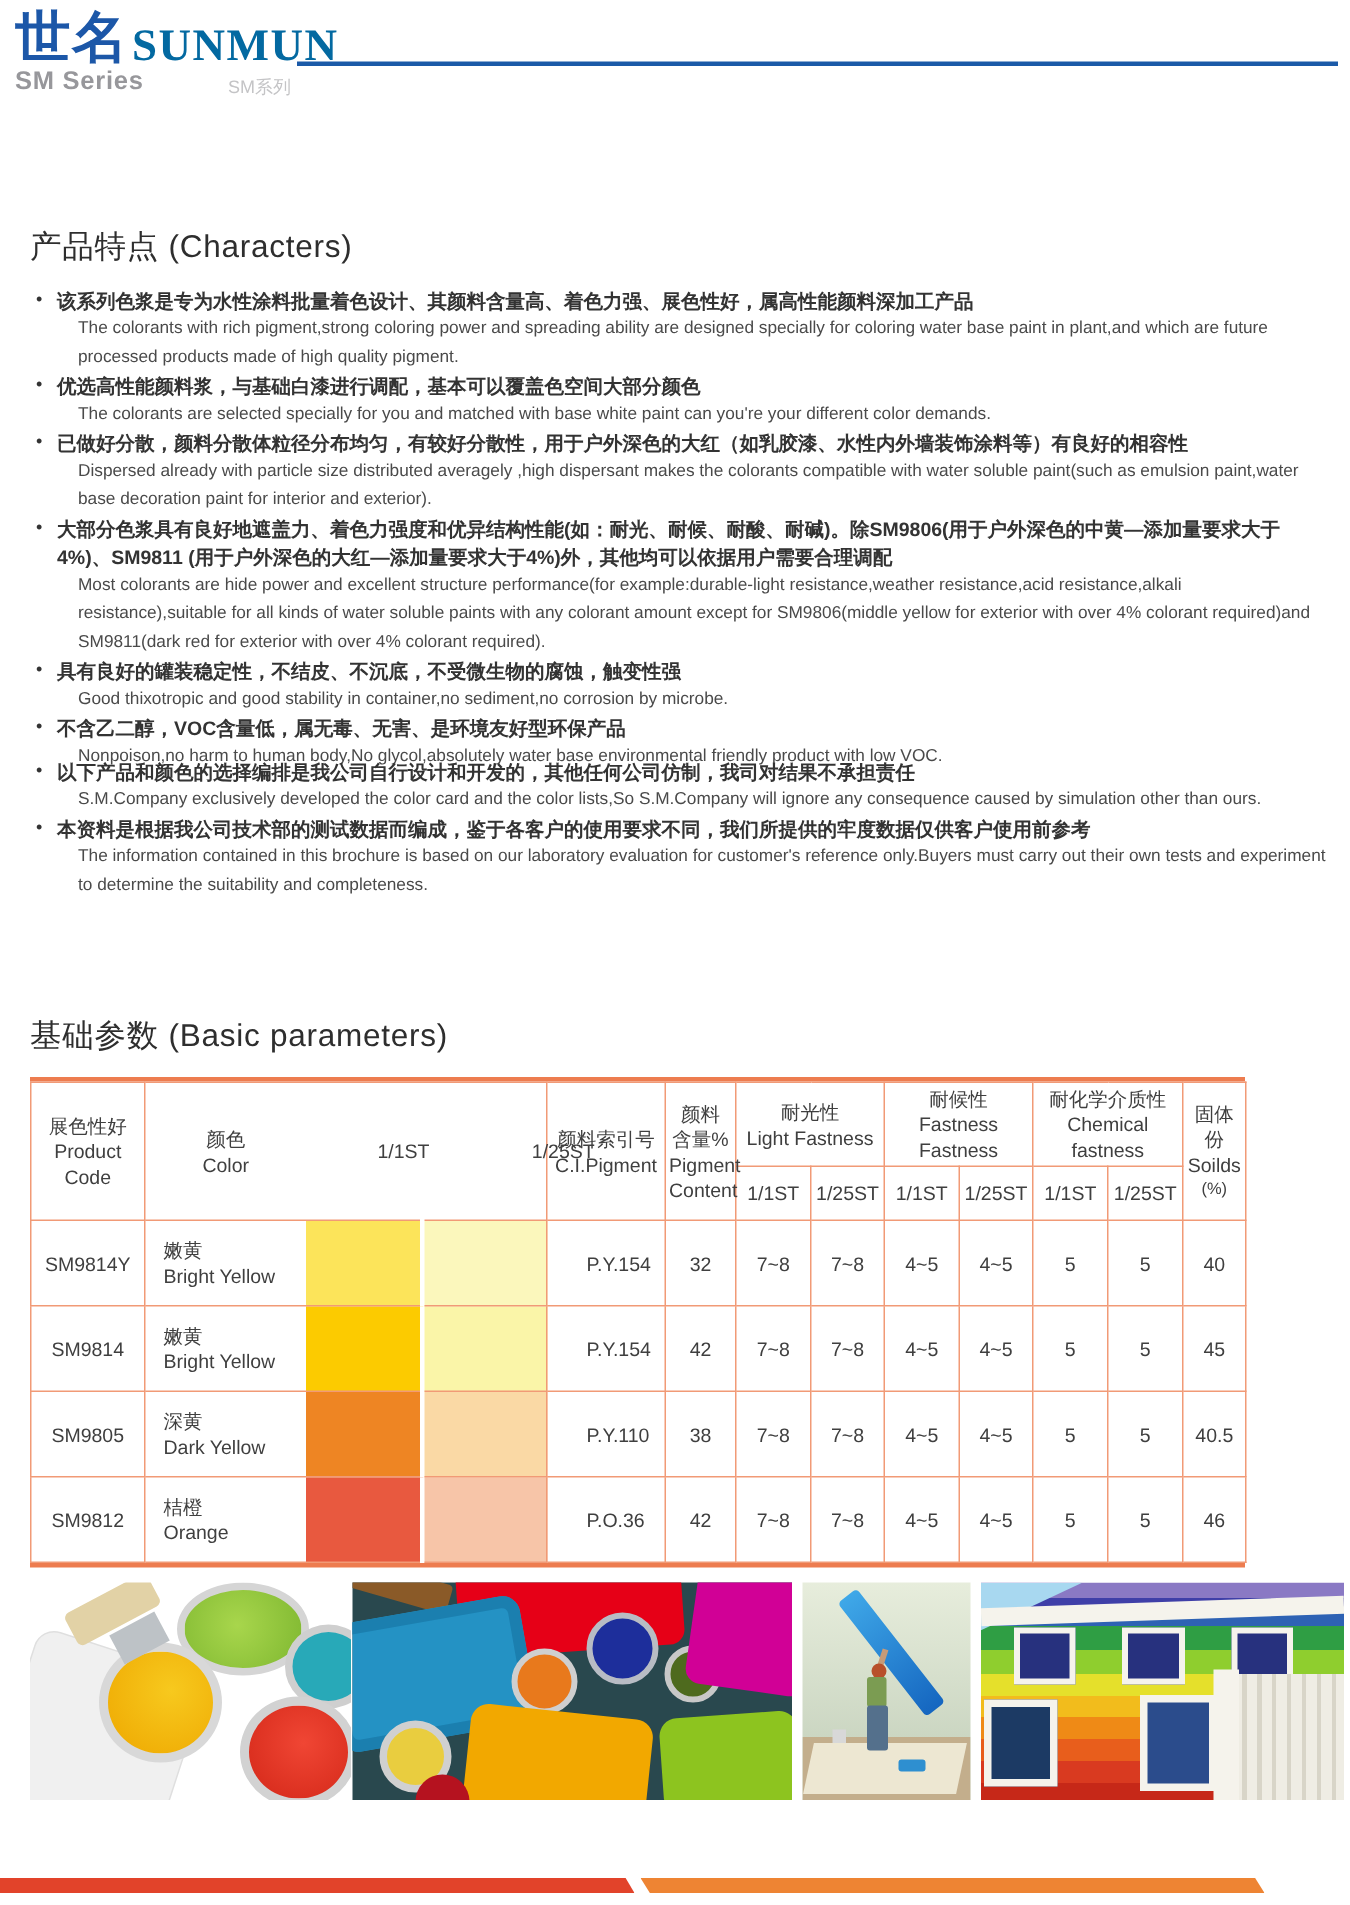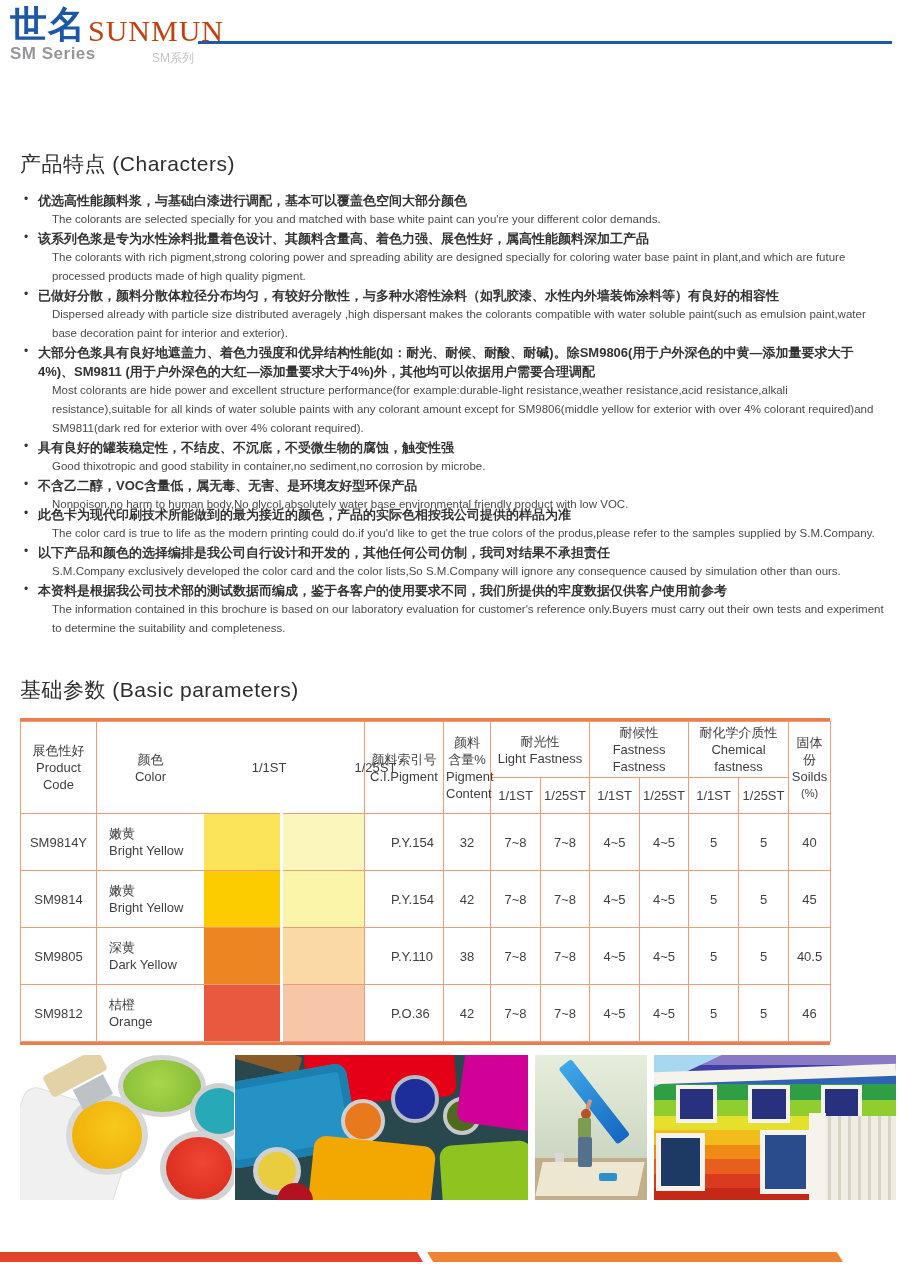--- a/index.html
+++ b/index.html
@@ -6,21 +6,21 @@
   html,body { margin:0; padding:0; background:#ffffff; }
   .page {
     position:relative; width:900px; height:1270px; background:#fff;
     font-family:"Liberation Sans", sans-serif; overflow:hidden; margin:0 auto;
   }
 
   
   .logo-cn { position:absolute; left:10px; top:6px; font-size:37px; font-weight:bold;
              color:#1C57A8; letter-spacing:1px; line-height:1; }
   .logo-en { position:absolute; left:88px; top:16px; font-family:"Liberation Serif", serif;
-             font-size:30px; font-weight:normal; color:#c2410c; line-height:1; letter-spacing:1px; }
+             font-size:30px; font-weight:bold; color:#0369a1; line-height:1; letter-spacing:1px; }
   .blue-rule { position:absolute; left:198px; top:41px; width:694px; height:3px; background:#1B5AA8; }
   .series-en { position:absolute; left:10px; top:44px; font-size:17px; font-weight:bold;
                color:#97979B; letter-spacing:0.5px; }
   .series-cn { position:absolute; left:152px; top:50px; font-size:12px; color:#C4C4C6;text-align:right; }
 
   
   .section { position:absolute; left:20px; width:864px; }
   .section h2 { margin:0 0 13px 0; font-size:21px; font-weight:normal; color:#2E2E2E; letter-spacing:0.5px; }
   .blist { list-style:none; margin:0; padding:0; }
   .blist li { position:relative; padding-left:18px; }
@@ -122,52 +122,48 @@
   <div class="logo-cn">世名</div>
   <div class="logo-en">SUNMUN</div>
   <div class="blue-rule"></div>
   <div class="series-en">SM Series</div>
   <div class="series-cn">SM系列</div>
 
   <div id="characters" class="section">
     <h2>产品特点 (Characters)</h2>
     <ul class="blist">
       <li>
+        <div class="cn">该系列色浆是专为水性涂料批量着色设计、其颜料含量高、着色力强、展色性好，属高性能颜料深加工产品</div>
+        <div class="en">The colorants with rich pigment,strong coloring power and spreading ability are designed specially for coloring water base paint in plant,and which are future processed products made of high quality pigment.</div>
+      </li>
+      <li>
         <div class="cn">优选高性能颜料浆，与基础白漆进行调配，基本可以覆盖色空间大部分颜色</div>
         <div class="en">The colorants are selected specially for you and matched with base white paint can you're your different color demands.</div>
       </li>
       <li>
-        <div class="cn">该系列色浆是专为水性涂料批量着色设计、其颜料含量高、着色力强、展色性好，属高性能颜料深加工产品</div>
-        <div class="en">The colorants with rich pigment,strong coloring power and spreading ability are designed specially for coloring water base paint in plant,and which are future processed products made of high quality pigment.</div>
-      </li>
-      <li>
-        <div class="cn">已做好分散，颜料分散体粒径分布均匀，有较好分散性，与多种水溶性涂料（如乳胶漆、水性内外墙装饰涂料等）有良好的相容性</div>
+        <div class="cn">已做好分散，颜料分散体粒径分布均匀，有较好分散性，用于户外深色的大红（如乳胶漆、水性内外墙装饰涂料等）有良好的相容性</div>
         <div class="en">Dispersed already with particle size distributed averagely ,high dispersant makes the colorants compatible with water soluble paint(such as emulsion paint,water base decoration paint for interior and exterior).</div>
       </li>
       <li>
         <div class="cn">大部分色浆具有良好地遮盖力、着色力强度和优异结构性能(如：耐光、耐候、耐酸、耐碱)。除SM9806(用于户外深色的中黄—添加量要求大于4%)、SM9811 (用于户外深色的大红—添加量要求大于4%)外，其他均可以依据用户需要合理调配</div>
         <div class="en">Most colorants are hide power and excellent structure performance(for example:durable-light resistance,weather resistance,acid resistance,alkali resistance),suitable for all kinds of water soluble paints with any colorant amount except for SM9806(middle yellow for exterior with over 4% colorant required)and SM9811(dark red for exterior with over 4% colorant required).</div>
       </li>
       <li>
         <div class="cn">具有良好的罐装稳定性，不结皮、不沉底，不受微生物的腐蚀，触变性强</div>
         <div class="en">Good thixotropic and good stability in container,no sediment,no corrosion by microbe.</div>
       </li>
       <li>
         <div class="cn">不含乙二醇，VOC含量低，属无毒、无害、是环境友好型环保产品</div>
         <div class="en">Nonpoison,no harm to human body,No glycol,absolutely water base environmental friendly product with low VOC.</div>
       </li>
     </ul>
   </div>
 
   <div id="note" class="section">
     <ul class="blist">
-      <li>
-        <div class="cn">此色卡为现代印刷技术所能做到的最为接近的颜色，产品的实际色相按我公司提供的样品为准</div>
-        <div class="en">The color card is true to life as the modern printing could do.if you'd like to get the true colors of the produs,please refer to the samples supplied by S.M.Company.</div>
-      </li>
       <li>
         <div class="cn">以下产品和颜色的选择编排是我公司自行设计和开发的，其他任何公司仿制，我司对结果不承担责任</div>
         <div class="en">S.M.Company exclusively developed the color card and the color lists,So S.M.Company will ignore any consequence caused by simulation other than ours.</div>
       </li>
       <li>
         <div class="cn">本资料是根据我公司技术部的测试数据而编成，鉴于各客户的使用要求不同，我们所提供的牢度数据仅供客户使用前参考</div>
         <div class="en">The information contained in this brochure is based on our laboratory evaluation for customer's reference only.Buyers must carry out their own tests and experiment to determine the suitability and completeness.</div>
       </li>
     </ul>
   </div>

